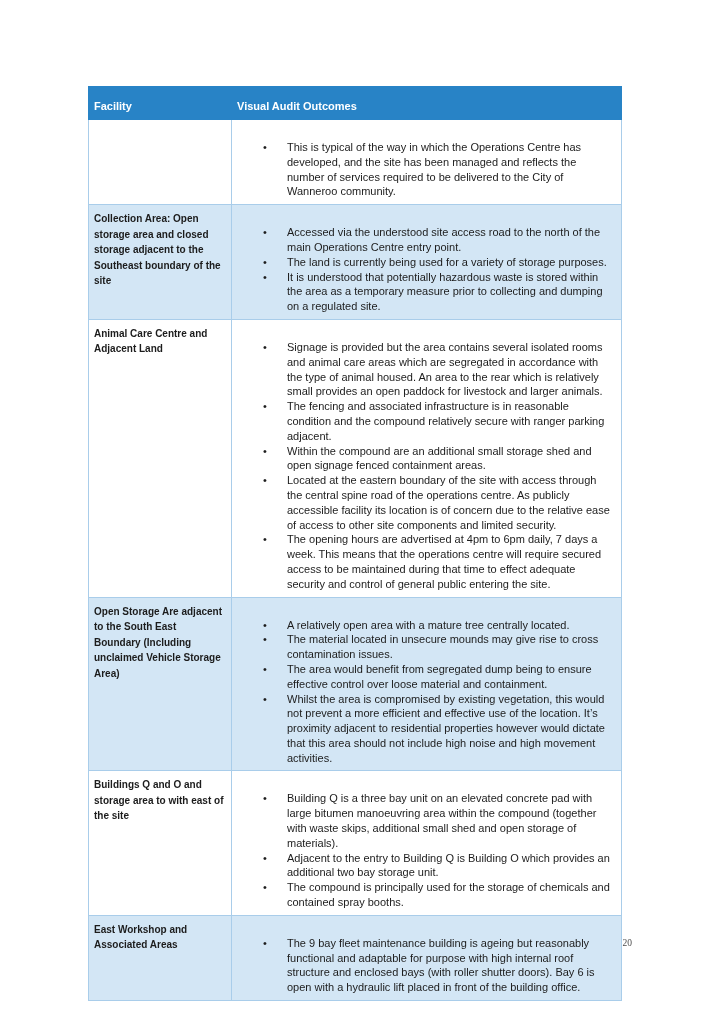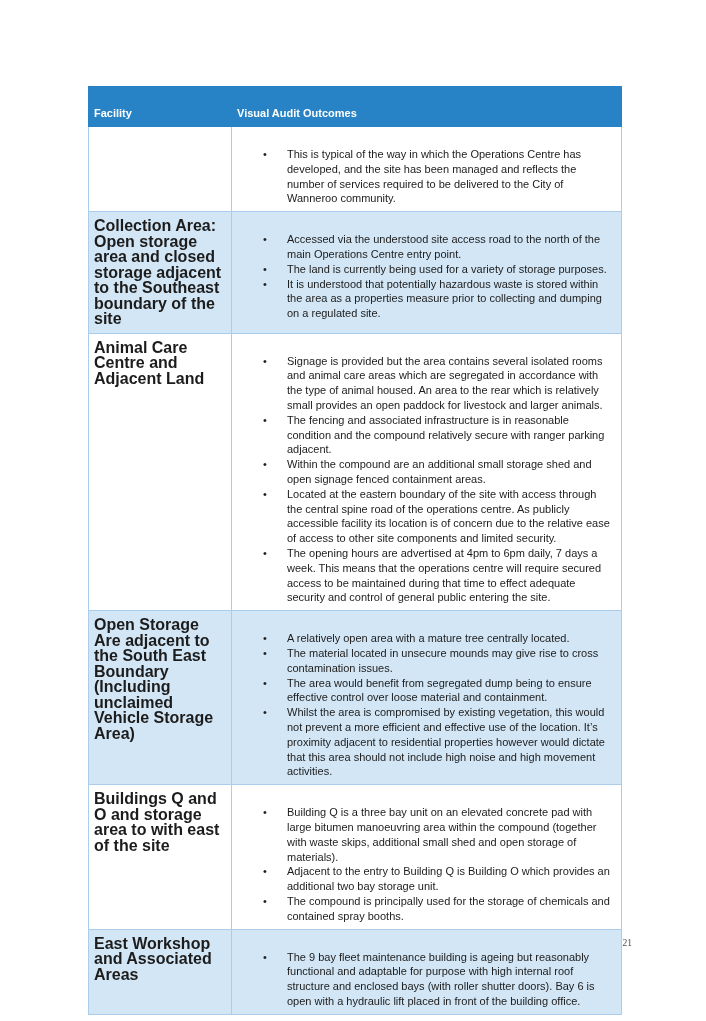--- a/index.html
+++ b/index.html
@@ -21,31 +21,31 @@
 
   table.audit-table{
     position:absolute;left:88px;top:86px;width:533px;
     border-collapse:collapse;table-layout:fixed;
   }
   table.audit-table thead th{
     background:var(--header-bg);
     color:var(--header-text);
     font-size:11px;line-height:14px;font-weight:bold;
     text-align:left;vertical-align:middle;
-    padding:19px 5px 6px 5px;
+    padding:12px 5px 6px 5px;
     border:1px solid var(--header-bg);
   }
   table.audit-table td{
     border:1px solid var(--border);
     vertical-align:top;
     background:#FFFFFF;
   }
   table.audit-table tr.shaded td{background:var(--shaded-bg);}
   td.facility-cell{
-    font-weight:bold;font-size:16px;line-height:15.5px;
+    font-weight:bold;font-size:10px;line-height:15.5px;
     padding:6px 6px 6px 5px;
   }
   td.outcomes-cell{
     font-size:11px;line-height:14.8px;
     padding:20px 8px 5px 0;
   }
   .outcomes-cell ul{margin:0;padding:0;list-style:none;}
   .outcomes-cell li{position:relative;padding-left:55px;}
   .outcomes-cell li::before{
     content:"\2022";
@@ -83,21 +83,21 @@
               <li>This is typical of the way in which the Operations Centre has developed, and the site has been managed and reflects the number of services required to be delivered to the City of Wanneroo community.</li>
             </ul>
           </td>
         </tr>
         <tr class="shaded">
           <td class="facility-cell">Collection Area: Open storage area and closed storage adjacent to the Southeast boundary of the site</td>
           <td class="outcomes-cell">
             <ul>
               <li>Accessed via the understood site access road to the north of the main Operations Centre entry point.</li>
               <li>The land is currently being used for a variety of storage purposes.</li>
-              <li>It is understood that potentially hazardous waste is stored within the area as a properties measure prior to collecting and dumping on a regulated site.</li>
+              <li>It is understood that potentially hazardous waste is stored within the area as a temporary measure prior to collecting and dumping on a regulated site.</li>
             </ul>
           </td>
         </tr>
         <tr>
           <td class="facility-cell">Animal Care Centre and Adjacent Land</td>
           <td class="outcomes-cell">
             <ul>
               <li>Signage is provided but the area contains several isolated rooms and animal care areas which are segregated in accordance with the type of animal housed. An area to the rear which is relatively small provides an open paddock for livestock and larger animals.</li>
               <li>The fencing and associated infrastructure is in reasonable condition and the compound relatively secure with ranger parking adjacent.</li>
               <li>Within the compound are an additional small storage shed and open signage fenced containment areas.</li>
@@ -131,15 +131,15 @@
           <td class="facility-cell">East Workshop and Associated Areas</td>
           <td class="outcomes-cell">
             <ul>
               <li>The 9 bay fleet maintenance building is ageing but reasonably functional and adaptable for purpose with high internal roof structure and enclosed bays (with roller shutter doors). Bay 6 is open with a hydraulic lift placed in front of the building office.</li>
             </ul>
           </td>
         </tr>
       </tbody>
   </table>
 
-  <div class="page-number">21</div>
+  <div class="page-number">20</div>
 
 </div>
 
 </body></html>

